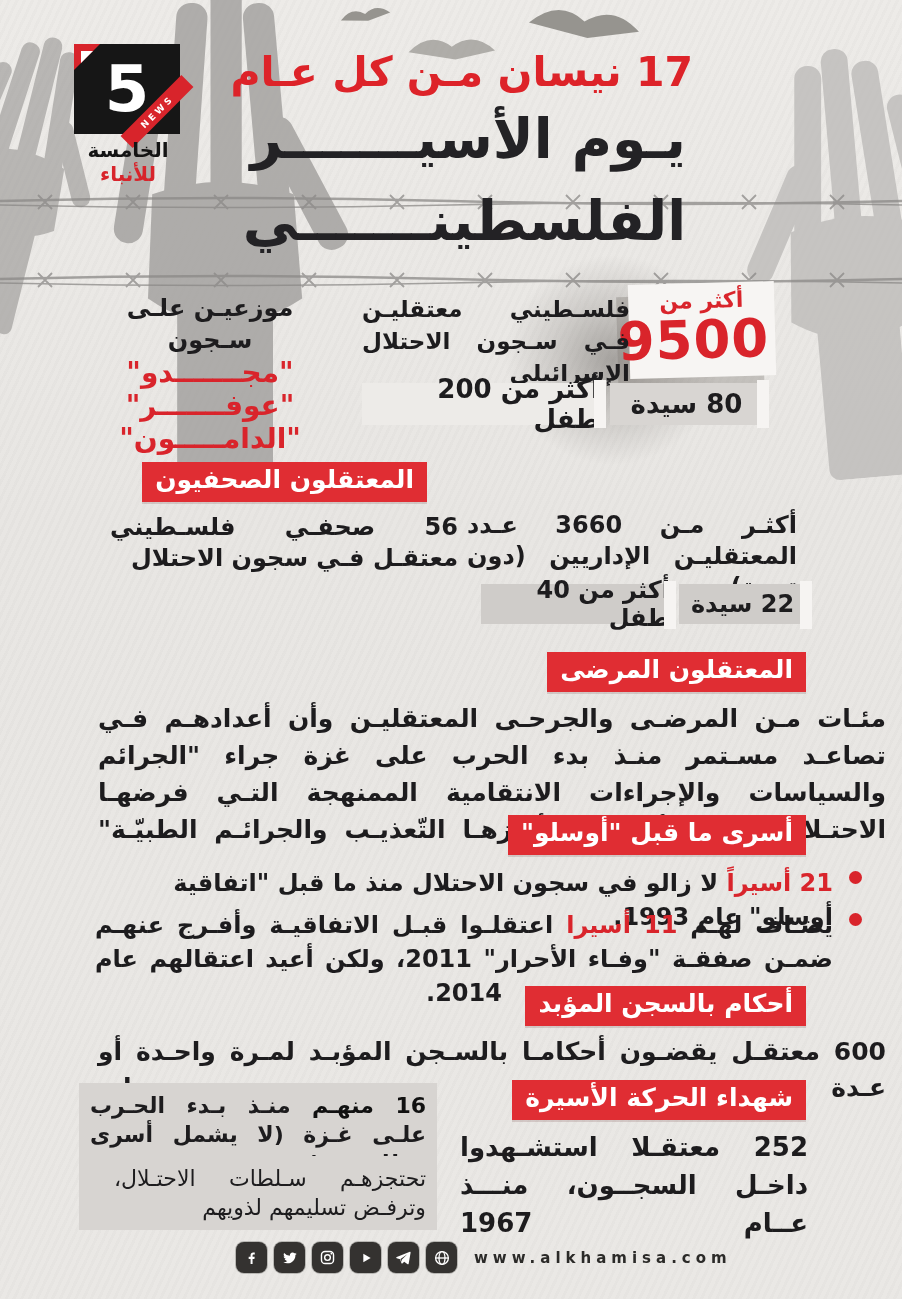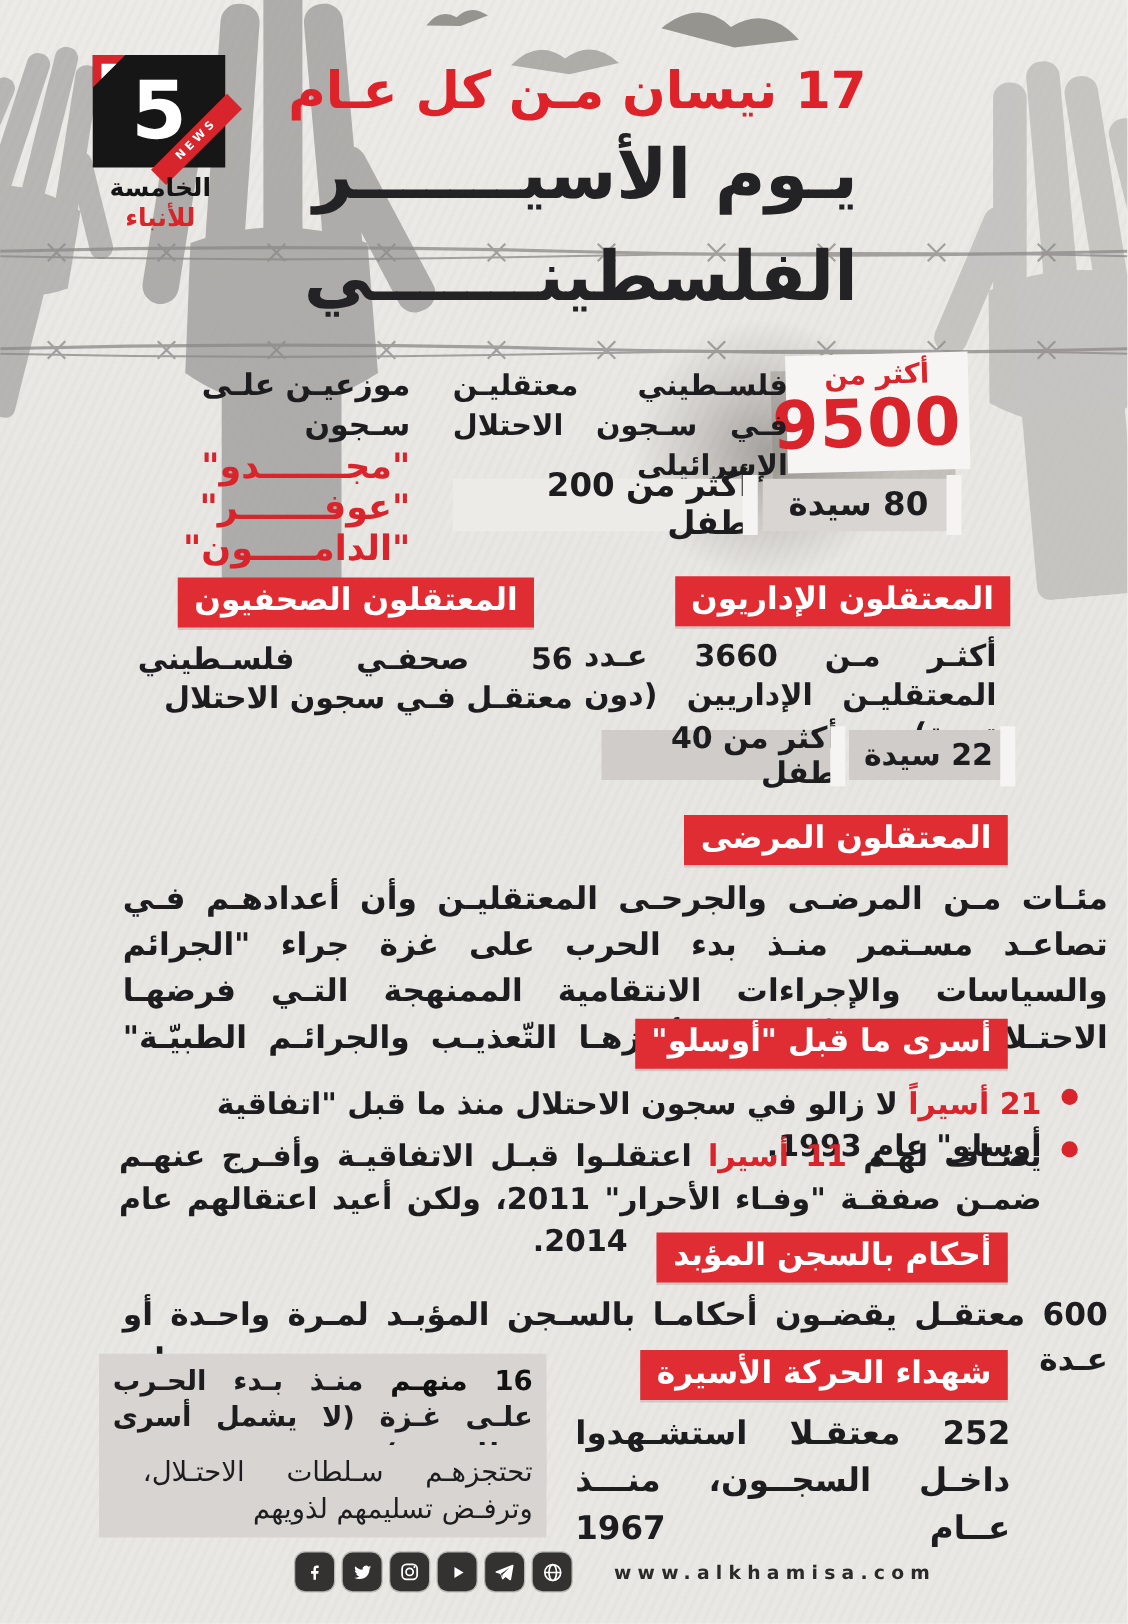--- a/index.html
+++ b/index.html
@@ -46,42 +46,42 @@
   .topdesc{position:absolute;right:272px;top:293px;width:268px;font-size:23px;line-height:32px;
           font-weight:700;color:#1d1c1e;text-align:justify;}
   .statbox{position:absolute;height:42px;display:flex;align-items:center;justify-content:center;
           font-size:26px;font-weight:700;color:#1d1c1e;}
   .statbox .tab{position:absolute;left:auto;right:-6px;top:-3px;width:12px;height:48px;background:#f6f4f2;}
   .women80{right:139px;top:383px;width:153px;background:#d8d5d2;}
   .kids200{right:302px;top:383px;width:238px;background:#edebe8;}
   .aw22{right:96px;top:584px;width:127px;height:40px;background:#cfccc9;font-size:24px;}
   .ak40{right:232px;top:584px;width:189px;height:40px;background:#cfccc9;font-size:24px;}
   
-  .prisons{position:absolute;right:574px;top:292px;width:236px;text-align:right;}
+  .prisons{position:absolute;right:574px;top:292px;width:236px;text-align:center;}
   .prisons .intro{font-size:24px;font-weight:700;color:#1d1c1e;line-height:32px;}
   .prisons .pname{font-size:28px;font-weight:700;color:#d9242b;line-height:33px;white-space:nowrap;}
   
   .banner{position:absolute;background:#e02d33;color:#fff;font-size:25px;font-weight:700;
           padding:3px 13px 8px;white-space:nowrap;box-shadow:0 2px 0 rgba(80,20,20,.15);}
   
   .btext{position:absolute;font-weight:700;color:#1d1c1e;text-align:justify;}
   .graybox{position:absolute;background:#d9d6d3;padding:8px 11px;font-size:22px;line-height:29px;
           font-weight:700;color:#1d1c1e;text-align:justify;}
   .red{color:#d9242b;}
   .bullet{position:absolute;right:40px;width:772px;display:flex;gap:11px;align-items:flex-start;}
   .bullet .dot{flex:0 0 13px;width:13px;height:13px;border-radius:50%;background:#d9242b;margin-top:10px;}
   .bullet p{margin:5px;font-size:24px;line-height:34px;font-weight:700;color:#1d1c1e;}
   .jfull{text-align:justify;text-align-last:justify;}
   .lastcenter{text-align:justify;text-align-last:center;}
   
   .footer{position:absolute;left:236px;top:1242px;display:flex;align-items:center;gap:7px;direction:ltr;}
   .sicon{width:31px;height:31px;background:#343230;border-radius:8px;display:flex;
          align-items:center;justify-content:center;box-shadow:0 0 0 1px rgba(40,38,36,.25);}
   .sicon svg{display:block;}
-  .url{margin-left:27px;font-size:15px;font-weight:700;letter-spacing:5px;color:#2b2a28;white-space:nowrap;}
+  .url{margin-left:10px;font-size:15px;font-weight:700;letter-spacing:5px;color:#2b2a28;white-space:nowrap;}
 </style>
 </head>
 <body>
 
 <div class="page">
 
   <svg class="hand" style="left:-58px;top:28px;width:150px;height:310px;color:#8f8d8b;opacity:.55;transform:rotate(14deg);" viewBox="0 0 120 240">
     <rect x="14" y="28" width="14" height="96" rx="7" transform="rotate(9 21 76)"></rect>
       <rect x="34" y="8" width="15" height="116" rx="7" transform="rotate(4 41 66)"></rect>
       <rect x="54" y="0" width="15" height="124" rx="7"></rect>
@@ -182,21 +182,20 @@
   <div class="prisons">
     <div class="intro">موزعيـن علـى سـجون</div>
     <div class="pname">"مجـــــــدو"</div>
     <div class="pname">"عوفـــــــر"</div>
     <div class="pname">"الدامـــــون"</div>
   </div>
 
   <div class="banner" style="right:475px;top:462px;">المعتقلون الصحفيون</div>
   <div class="btext" style="right:444px;top:512px;width:348px;font-size:24px;line-height:31px;">56 صحفـي فلسـطيني معتقـل فـي سجون الاحتلال</div>
 
-  <div class="banner" style="right:94px;top:461px;">المعتقلون الإداريون</div>
   <div class="btext" style="right:105px;top:510px;width:330px;font-size:24px;line-height:31px;">أكثـر مـن 3660 عـدد المعتقليـن الإداريين (دون تهمة)</div>
   <div class="statbox aw22">
     <span class="tab"></span>
     <span>22 سيدة</span>
   </div>
   <div class="statbox ak40">
     <span class="tab"></span>
     <span>أكثر من 40 طفل</span>
   </div>
 

